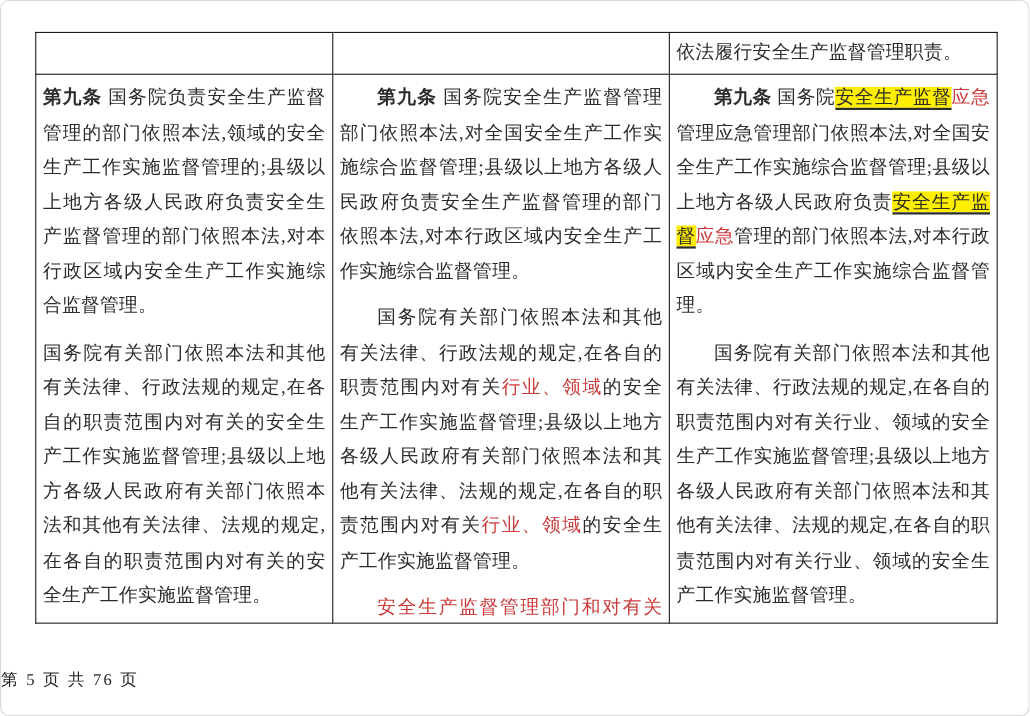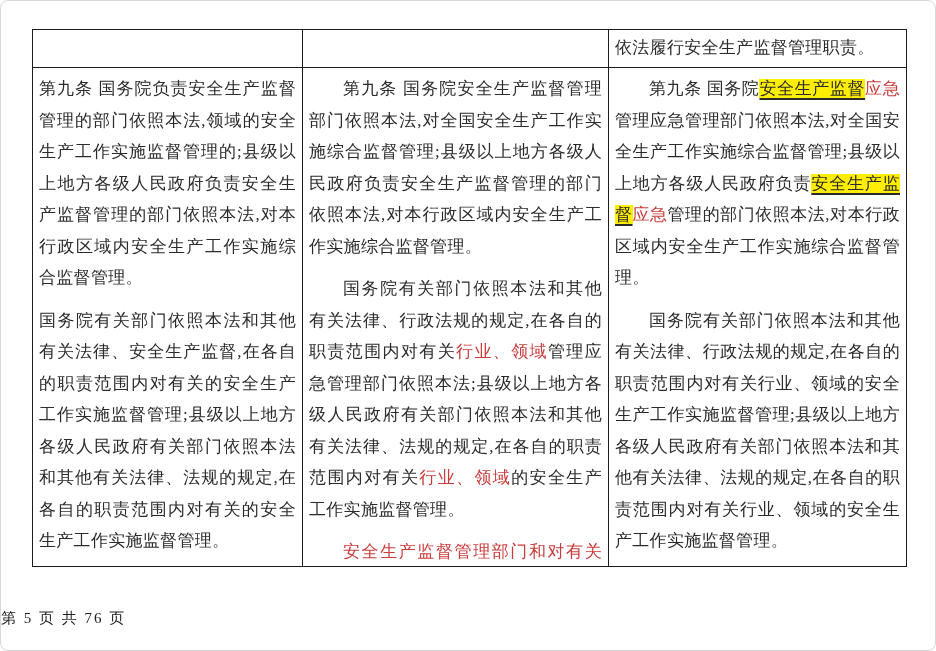--- a/index.html
+++ b/index.html
@@ -51,21 +51,21 @@
   .cellwrap p{
     font-size:17px;
     line-height:31.5px;
     letter-spacing:.3px;
     text-align:justify;
     text-align-last:left;
     text-justify:inter-character;
   }
   .cellwrap p + p{margin-top:11px;}
   .cellwrap p.indent{text-indent:2em;}
-  .run-b{font-weight:normal;}
+  .run-b{font-weight:bold;}
   .run-r{color:var(--red);}
   .run-hl{
     background:var(--yellow);
     text-decoration:underline;
     text-underline-offset:4px;
     text-decoration-thickness:1.5px;
     margin-top:15px;
   }
   .run-ru{
     color:var(--red);
@@ -97,27 +97,27 @@
         <td></td>
         <td></td>
         <td>
           <p class="carry">依法履行安全生产监督管理职责。</p>
         </td>
       </tr>
       <tr class="row-article">
         <td>
           <div class="cellwrap">
               <p><span class="run-b">第九条 </span><span class="run-n">国务院负责安全生产监督管理的部门依照本法,领域的安全生产工作实施监督管理的;县级以上地方各级人民政府负责安全生产监督管理的部门依照本法,对本行政区域内安全生产工作实施综合监督管理。</span></p>
-              <p><span class="run-n">国务院有关部门依照本法和其他有关法律、安全生产监督,在各自的职责范围内对有关的安全生产工作实施监督管理;县级以上地方各级人民政府有关部门依照本法和其他有关法律、法规的规定,在各自的职责范围内对有关的安全生产工作实施监督管理。</span></p>
+              <p><span class="run-n">国务院有关部门依照本法和其他有关法律、行政法规的规定,在各自的职责范围内对有关的安全生产工作实施监督管理;县级以上地方各级人民政府有关部门依照本法和其他有关法律、法规的规定,在各自的职责范围内对有关的安全生产工作实施监督管理。</span></p>
             </div>
         </td>
         <td>
           <div class="cellwrap">
               <p class="indent"><span class="run-b">第九条 </span><span class="run-n">国务院安全生产监督管理部门依照本法,对全国安全生产工作实施综合监督管理;县级以上地方各级人民政府负责安全生产监督管理的部门依照本法,对本行政区域内安全生产工作实施综合监督管理。</span></p>
-              <p class="indent"><span class="run-n">国务院有关部门依照本法和其他有关法律、行政法规的规定,在各自的职责范围内对有关</span><span class="run-r">行业、领域</span><span class="run-n">管理应急管理部门依照本法;县级以上地方各级人民政府有关部门依照本法和其他有关法律、法规的规定,在各自的职责范围内对有关</span><span class="run-r">行业、领域</span><span class="run-n">的安全生产工作实施监督管理。</span></p>
+              <p class="indent"><span class="run-n">国务院有关部门依照本法和其他有关法律、行政法规的规定,在各自的职责范围内对有关</span><span class="run-r">行业、领域</span><span class="run-n">的安全生产工作实施监督管理;县级以上地方各级人民政府有关部门依照本法和其他有关法律、法规的规定,在各自的职责范围内对有关</span><span class="run-r">行业、领域</span><span class="run-n">的安全生产工作实施监督管理。</span></p>
               <p class="indent"><span class="run-r">安全生产监督管理部门和对有关行业、领域的安全生产工作实施监督管理的</span></p>
             </div>
         </td>
         <td>
           <div class="cellwrap">
               <p class="indent"><span class="run-b">第九条 </span><span class="run-n">国务院</span><span class="run-hl">安全生产监督</span><span class="run-ru">应急</span><span class="run-n">管理应急管理部门依照本法,对全国安全生产工作实施综合监督管理;县级以上地方各级人民政府负责</span><span class="run-hl">安全生产监督</span><span class="run-ru">应急</span><span class="run-n">管理的部门依照本法,对本行政区域内安全生产工作实施综合监督管理。</span></p>
               <p class="indent"><span class="run-n">国务院有关部门依照本法和其他有关法律、行政法规的规定,在各自的职责范围内对有关行业、领域的安全生产工作实施监督管理;县级以上地方各级人民政府有关部门依照本法和其他有关法律、法规的规定,在各自的职责范围内对有关行业、领域的安全生产工作实施监督管理。</span></p>
             </div>
         </td>
       </tr>

